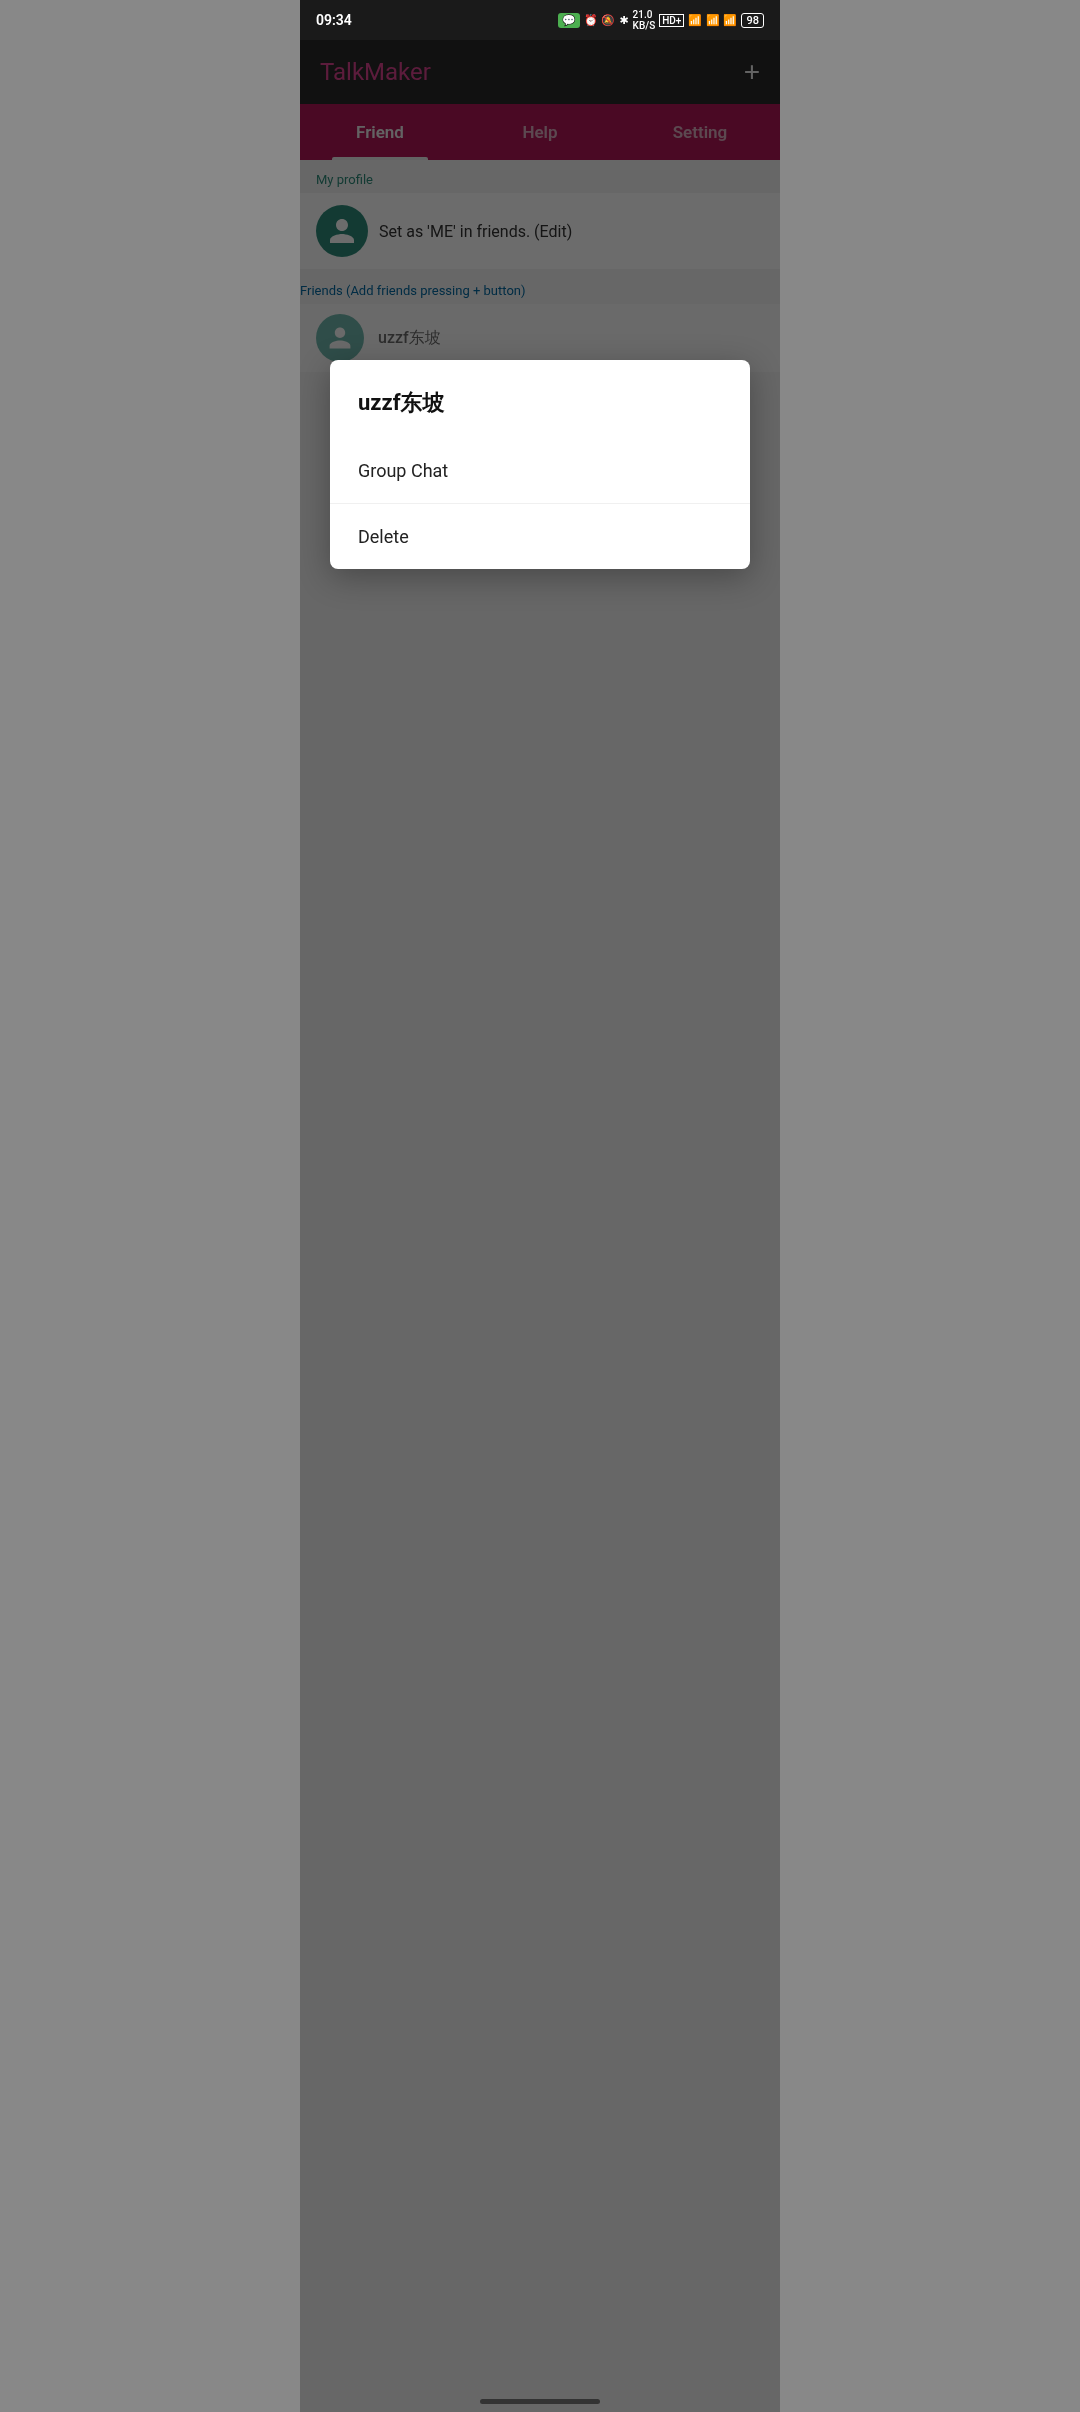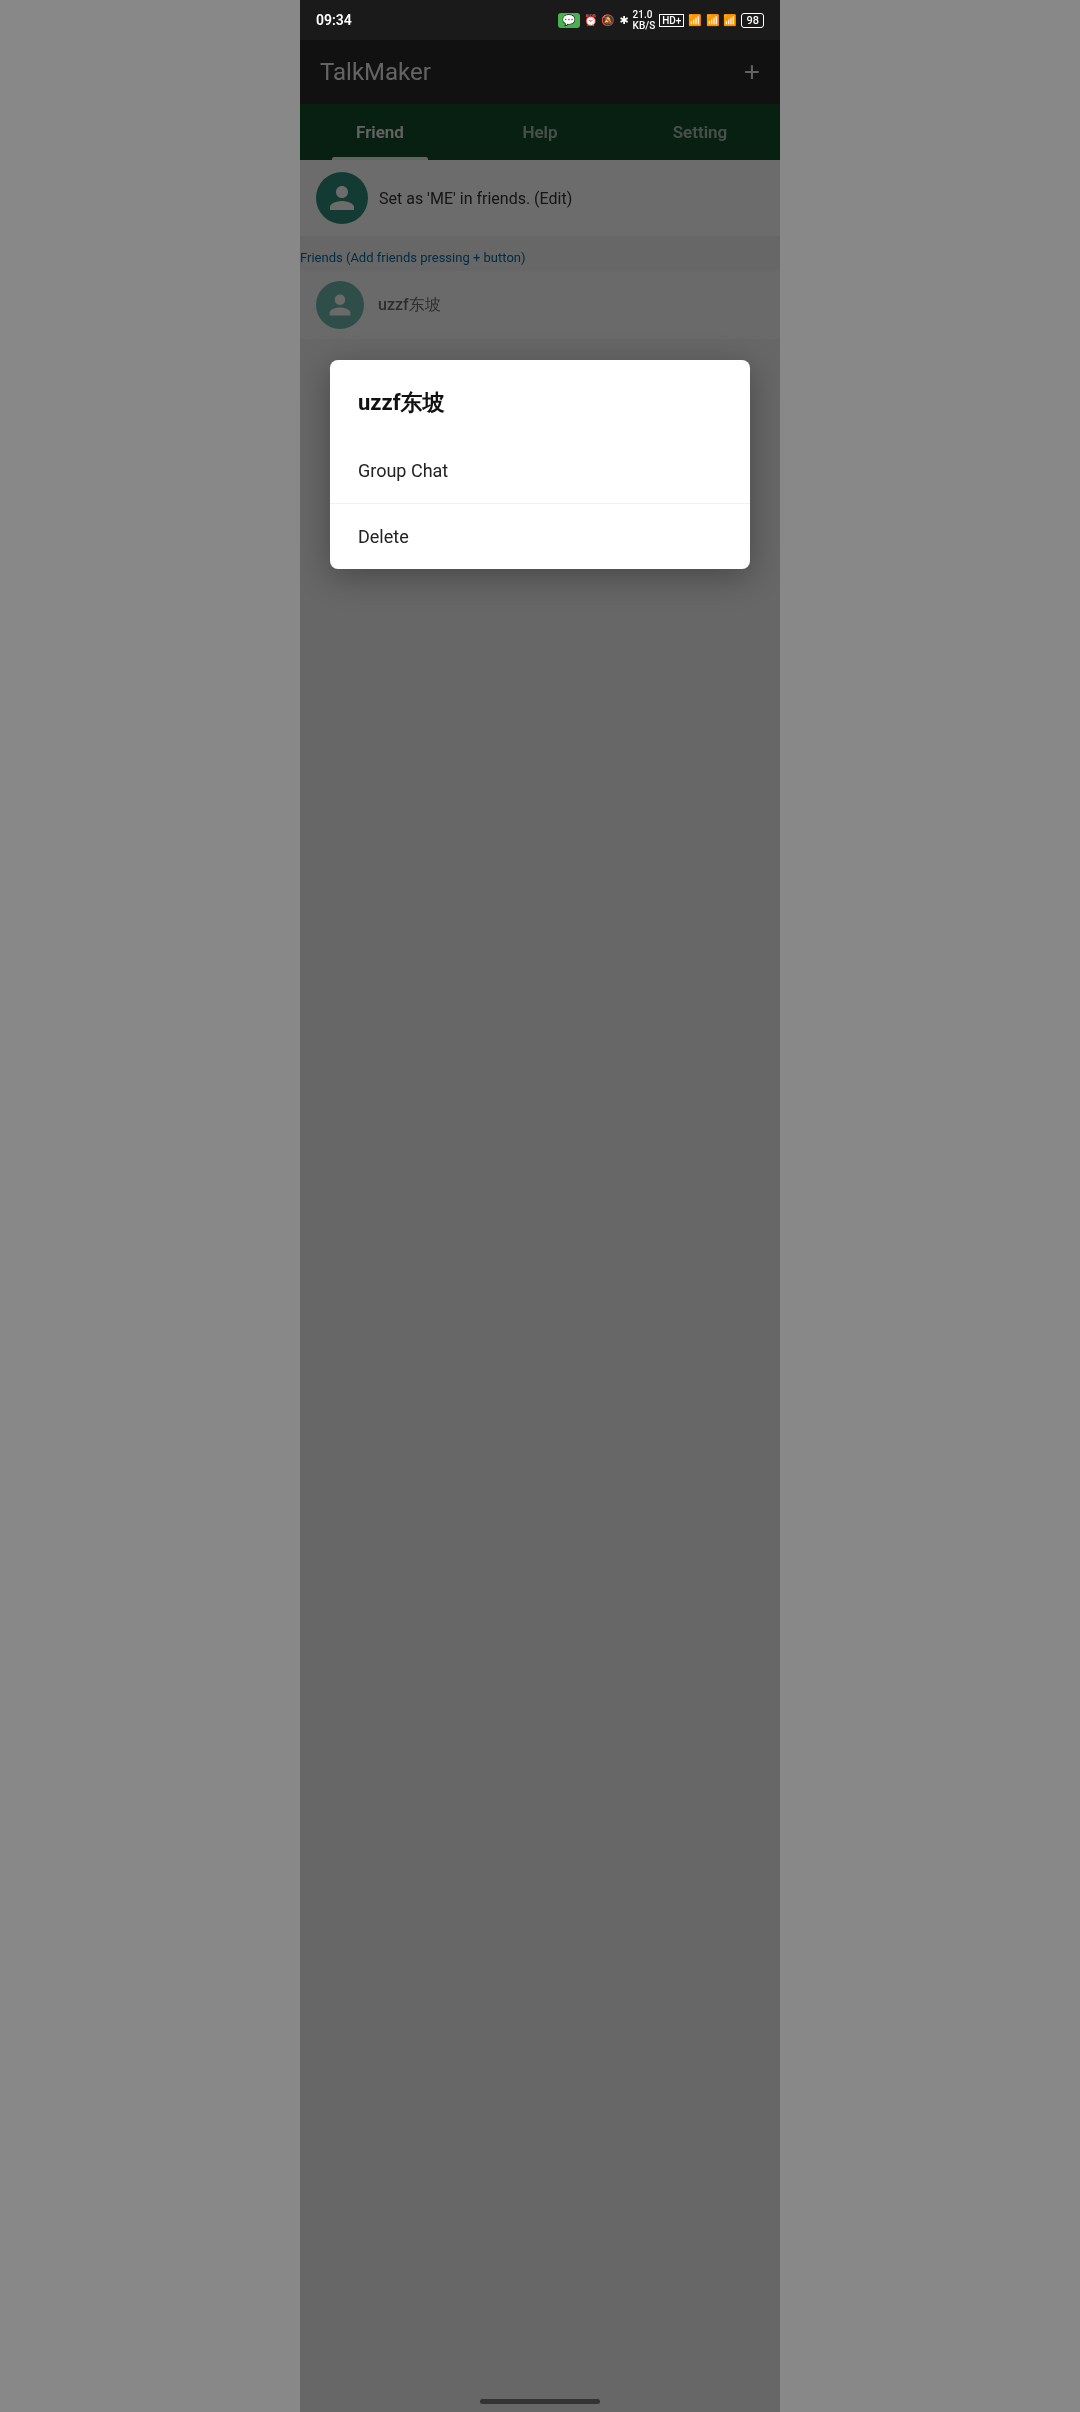--- a/index.html
+++ b/index.html
@@ -46,37 +46,37 @@
       background: #2d2d2d;
       height: 64px;
       display: flex;
       align-items: center;
       justify-content: space-between;
       padding: 0 20px;
       filter: brightness(0.6);
     }
 
     .app-title {
-      color: #ffffff;
+      color: #ec4899;
       font-size: 24px;
       font-weight: 400;
     }
 
     .add-button {
       color: white;
       font-size: 28px;
       background: none;
       border: none;
       cursor: pointer;
       line-height: 1;
     }
 
     
     .tabs {
-      background: #14532d;
+      background: #be185d;
       display: flex;
       height: 56px;
       filter: brightness(0.6);
     }
 
     .tab {
       flex: 1;
       display: flex;
       align-items: center;
       justify-content: center;
@@ -285,20 +285,21 @@
     <div class="tab">
       <span>Help</span>
     </div>
     <div class="tab">
       <span>Setting</span>
     </div>
   </div>
 
   <div class="content">
 
+    <div class="section-label">My profile</div>
     <div class="profile-item">
       <div class="avatar">
         <svg viewBox="0 0 24 24" xmlns="http://www.w3.org/2000/svg">
           <path d="M12 12c2.7 0 4.8-2.1 4.8-4.8S14.7 2.4 12 2.4 7.2 4.5 7.2 7.2 9.3 12 12 12zm0 2.4c-3.2 0-9.6 1.6-9.6 4.8v2.4h19.2v-2.4c0-3.2-6.4-4.8-9.6-4.8z"></path>
         </svg>
       </div>
       <span class="profile-text">Set as 'ME' in friends. (Edit)</span>
     </div>
 
     <div class="friends-section-label">Friends (Add friends pressing + button)</div>

